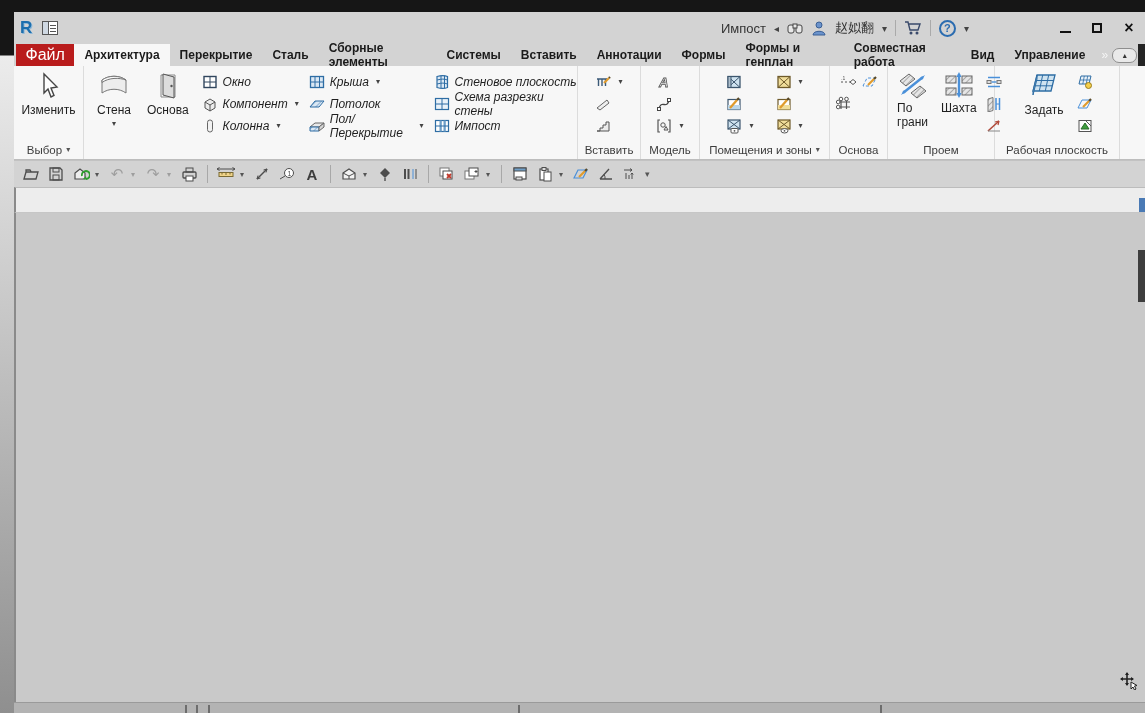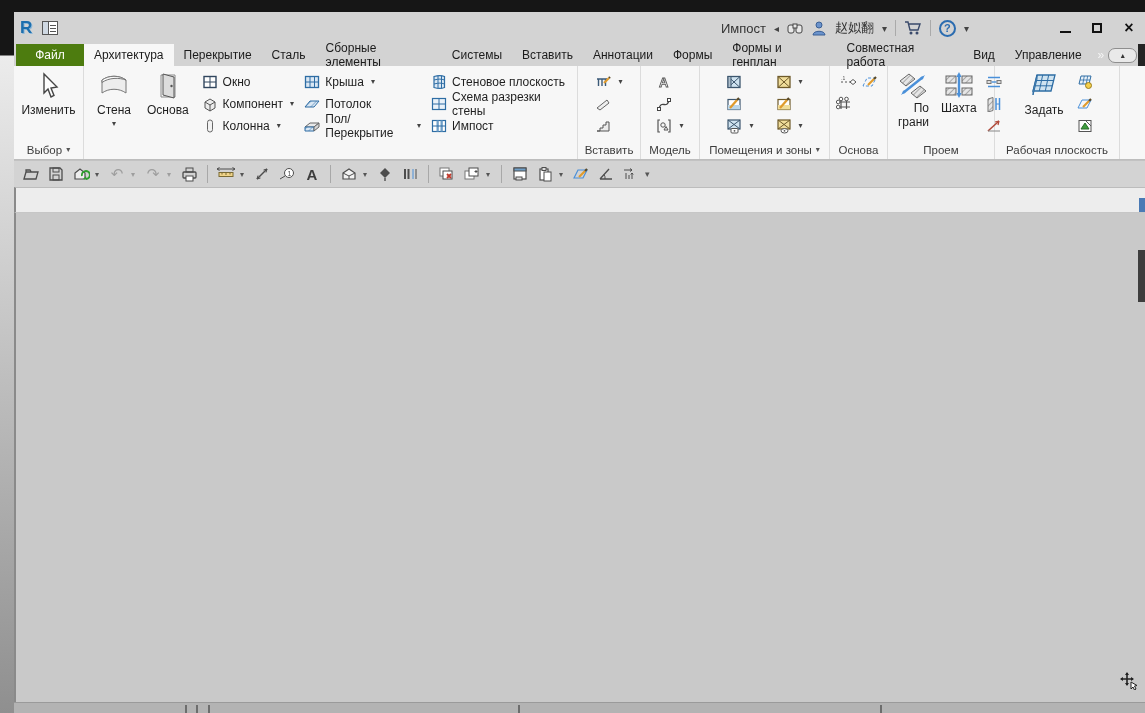--- a/index.html
+++ b/index.html
@@ -26,42 +26,42 @@
   .help-circle { width:17px; height:17px; border:2px solid #2b6cb0; border-radius:50%; color:#2b6cb0;
                  font-weight:bold; font-size:11px; display:flex; align-items:center; justify-content:center; }
   .win-btns { display:flex; align-items:center; gap:16px; margin-left:80px; }
   .wb { width:16px; height:16px; display:flex; align-items:center; justify-content:center; color:#111; }
   .wb-min { width:11px; height:2px; background:#111; margin-top:8px; }
   .wb-max { width:10px; height:10px; border:2px solid #111; }
   .wb-close { font-size:16px; font-weight:bold; line-height:1; }
 
   
   #tabrow { position:relative; height:22px; background:#d3d3d3; display:flex; align-items:stretch; }
-  .file-btn { width:70px; margin-left:2px; background:#4d7c0f; color:#fff; font-size:12px;
+  .file-btn { width:70px; margin-left:2px; background:#b91c1c; color:#fff; font-size:16px;
               display:flex; align-items:center; justify-content:center; }
-  .tab { padding:0 10px; font-size:12px; color:#1b1b1b; display:flex; align-items:center; }
+  .tab { padding:0 10px; font-size:12px; color:#1b1b1b; display:flex; align-items:center;font-weight:bold; }
   .tab.active { background:#f7f7f7; }
   .tab-overflow { color:#f4f4f4; font-size:12px; letter-spacing:-2px; padding:0 6px; display:flex; align-items:center; }
   .collapse-btn { align-self:center; width:30px; height:15px; border:1px solid #8e8e8e; border-radius:7px;
                   background:#e9e9e9; font-size:8px; color:#333; display:flex; align-items:center; justify-content:center; }
   .collapse-dd { align-self:center; font-size:9px; color:#333; margin-left:3px; }
   #tabrow-dark-edge { position:absolute; right:0; top:0; width:7px; height:22px; background:#242424; }
 
   
   #ribbon { height:94px; background:#f7f7f7; display:flex; border-bottom:1px solid #bdbdbd; }
   .panel { display:flex; flex-direction:column; border-right:1px solid #dcdcdc; }
   .panel-content { flex:1; display:flex; align-items:flex-start; padding-top:4px; }
   .panel-label { height:19px; display:flex; align-items:center; justify-content:center; gap:4px;
                  font-size:11.5px; color:#3c3c3c; }
   .panel-label .dd { font-size:8px; color:#555; }
   .bigbtn { display:flex; flex-direction:column; align-items:center; justify-content:flex-start;
-            font-size:12px; color:#1f1f1f; padding:1px 3px; text-align:right; line-height:1.15; }
+            font-size:12px; color:#1f1f1f; padding:1px 3px; text-align:left; line-height:1.15; }
   .bigbtn svg { margin-bottom:3px; }
   .bigbtn .dd { font-size:8px; color:#444; margin-top:1px; }
-  .smallcol { display:flex; flex-direction:column; justify-content:flex-start; gap:3px; padding-top:2px; }
+  .smallcol { display:flex; flex-direction:column; justify-content:flex-start; gap:3px; padding-top:2px;font-style:italic; }
   .smallbtn { display:flex; align-items:center; gap:5px; font-size:12px; color:#1f1f1f; height:19px; }
   .smallbtn .dd { font-size:8px; color:#444; margin-left:2px; }
   .icon16 { width:16px; height:16px; flex:0 0 16px; }
   .ribbon-fill { flex:1; border-right:none; }
 
   
   #qat { height:27px; background:#d3d3d3; display:flex; align-items:center; gap:3px; padding:0 6px; border-top:1px solid #c2c2c2; }
   .qbtn { width:22px; height:22px; display:flex; align-items:center; justify-content:center; }
   .qdd { font-size:8px; color:#555; width:8px; }
   .qsep { width:1px; height:18px; background:#a8a8a8; margin:0 4px; }

